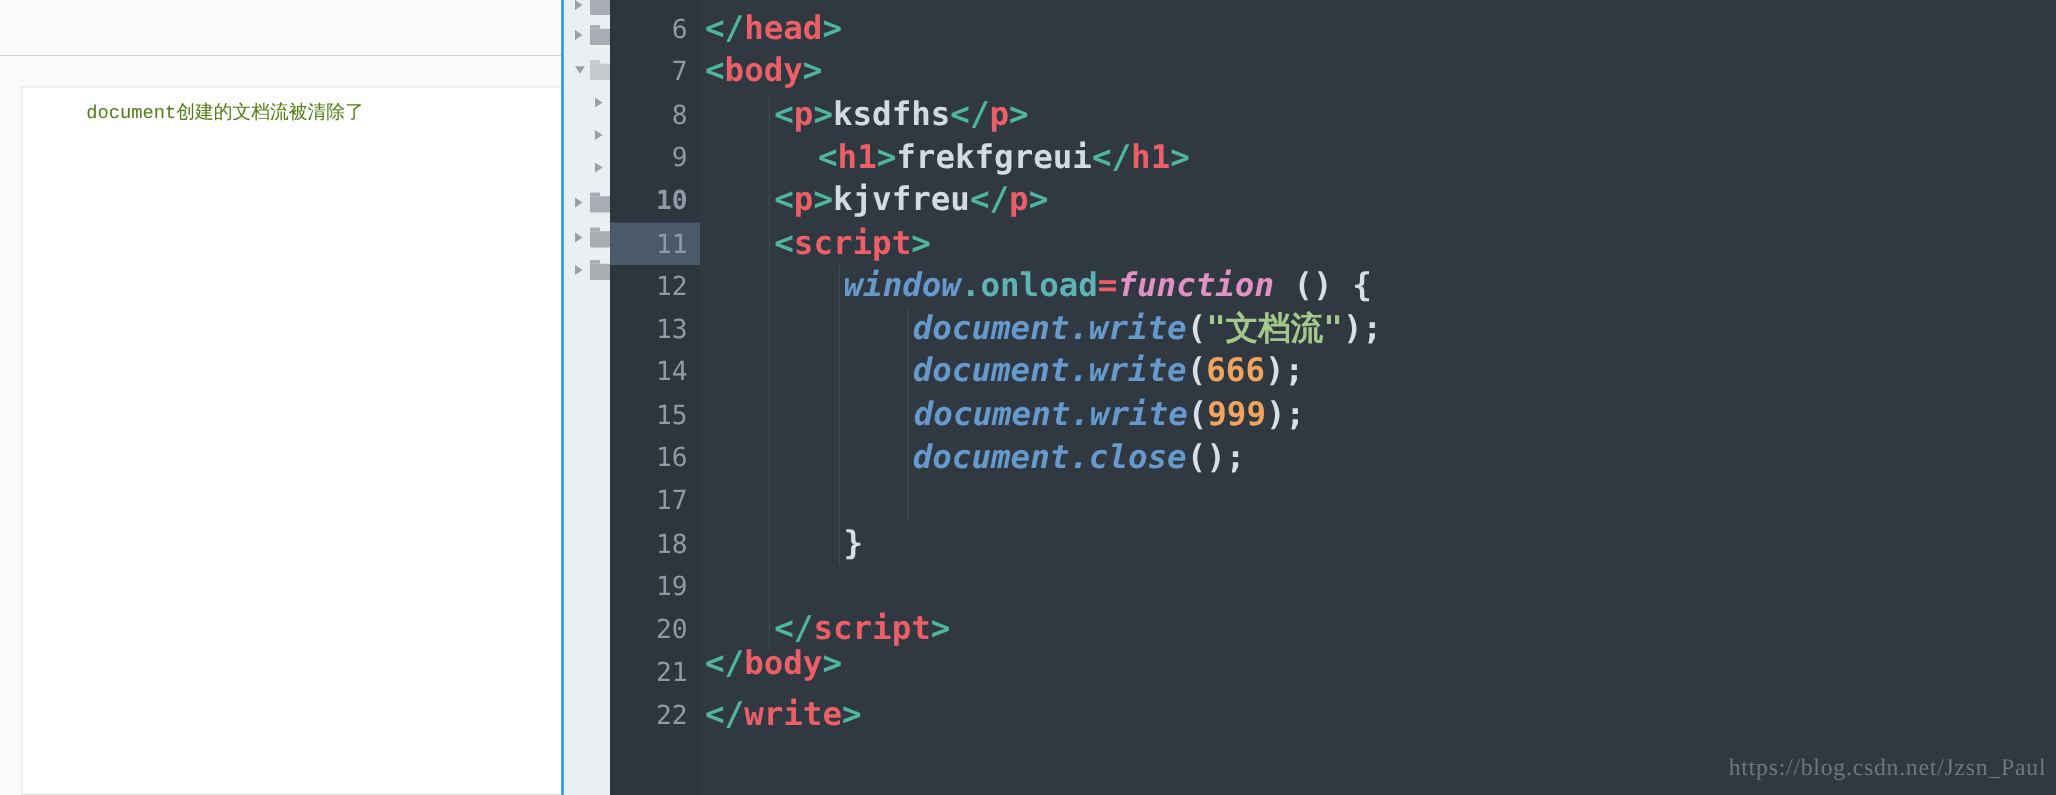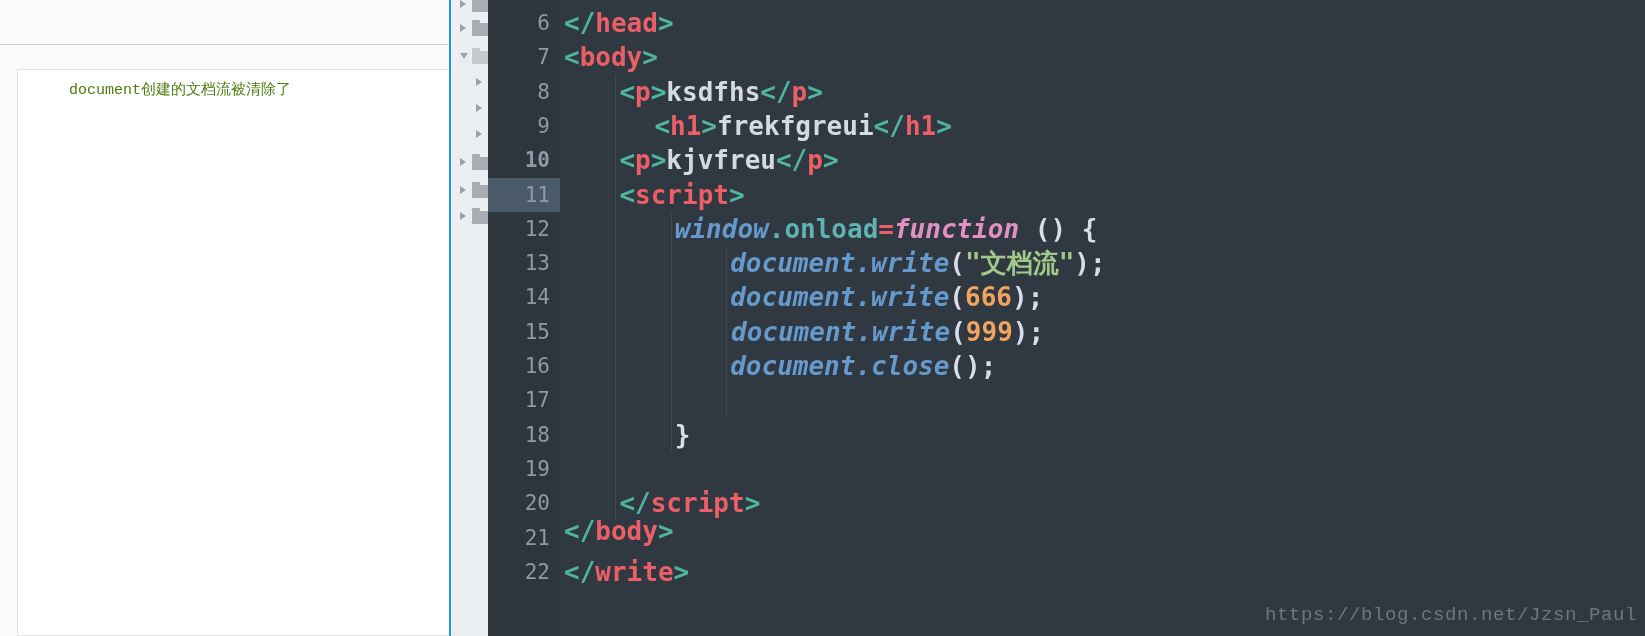--- a/index.html
+++ b/index.html
@@ -157,21 +157,21 @@
   .t-prop { color:#5fb3b3; }              
   .t-op   { color:#ec5f67; }              
   .t-kw   { color:#e291c4; font-style:italic; } 
   .t-str  { color:#a3c98a; }              
   .t-num  { color:#f0a45d; }              
   .t-pun  { color:#d8dee9; }              
 
   #watermark {
     position:absolute;
     right:8px; bottom:10px;
-    font-family:Liberation Mono, monospace;
+    font-family:Liberation Serif, serif;
     font-size:19px;
     letter-spacing:0.6px;
     color:#6c7781;
     white-space:nowrap;
   }
 </style>
 </head>
 <body>
 
 <div id="app">

